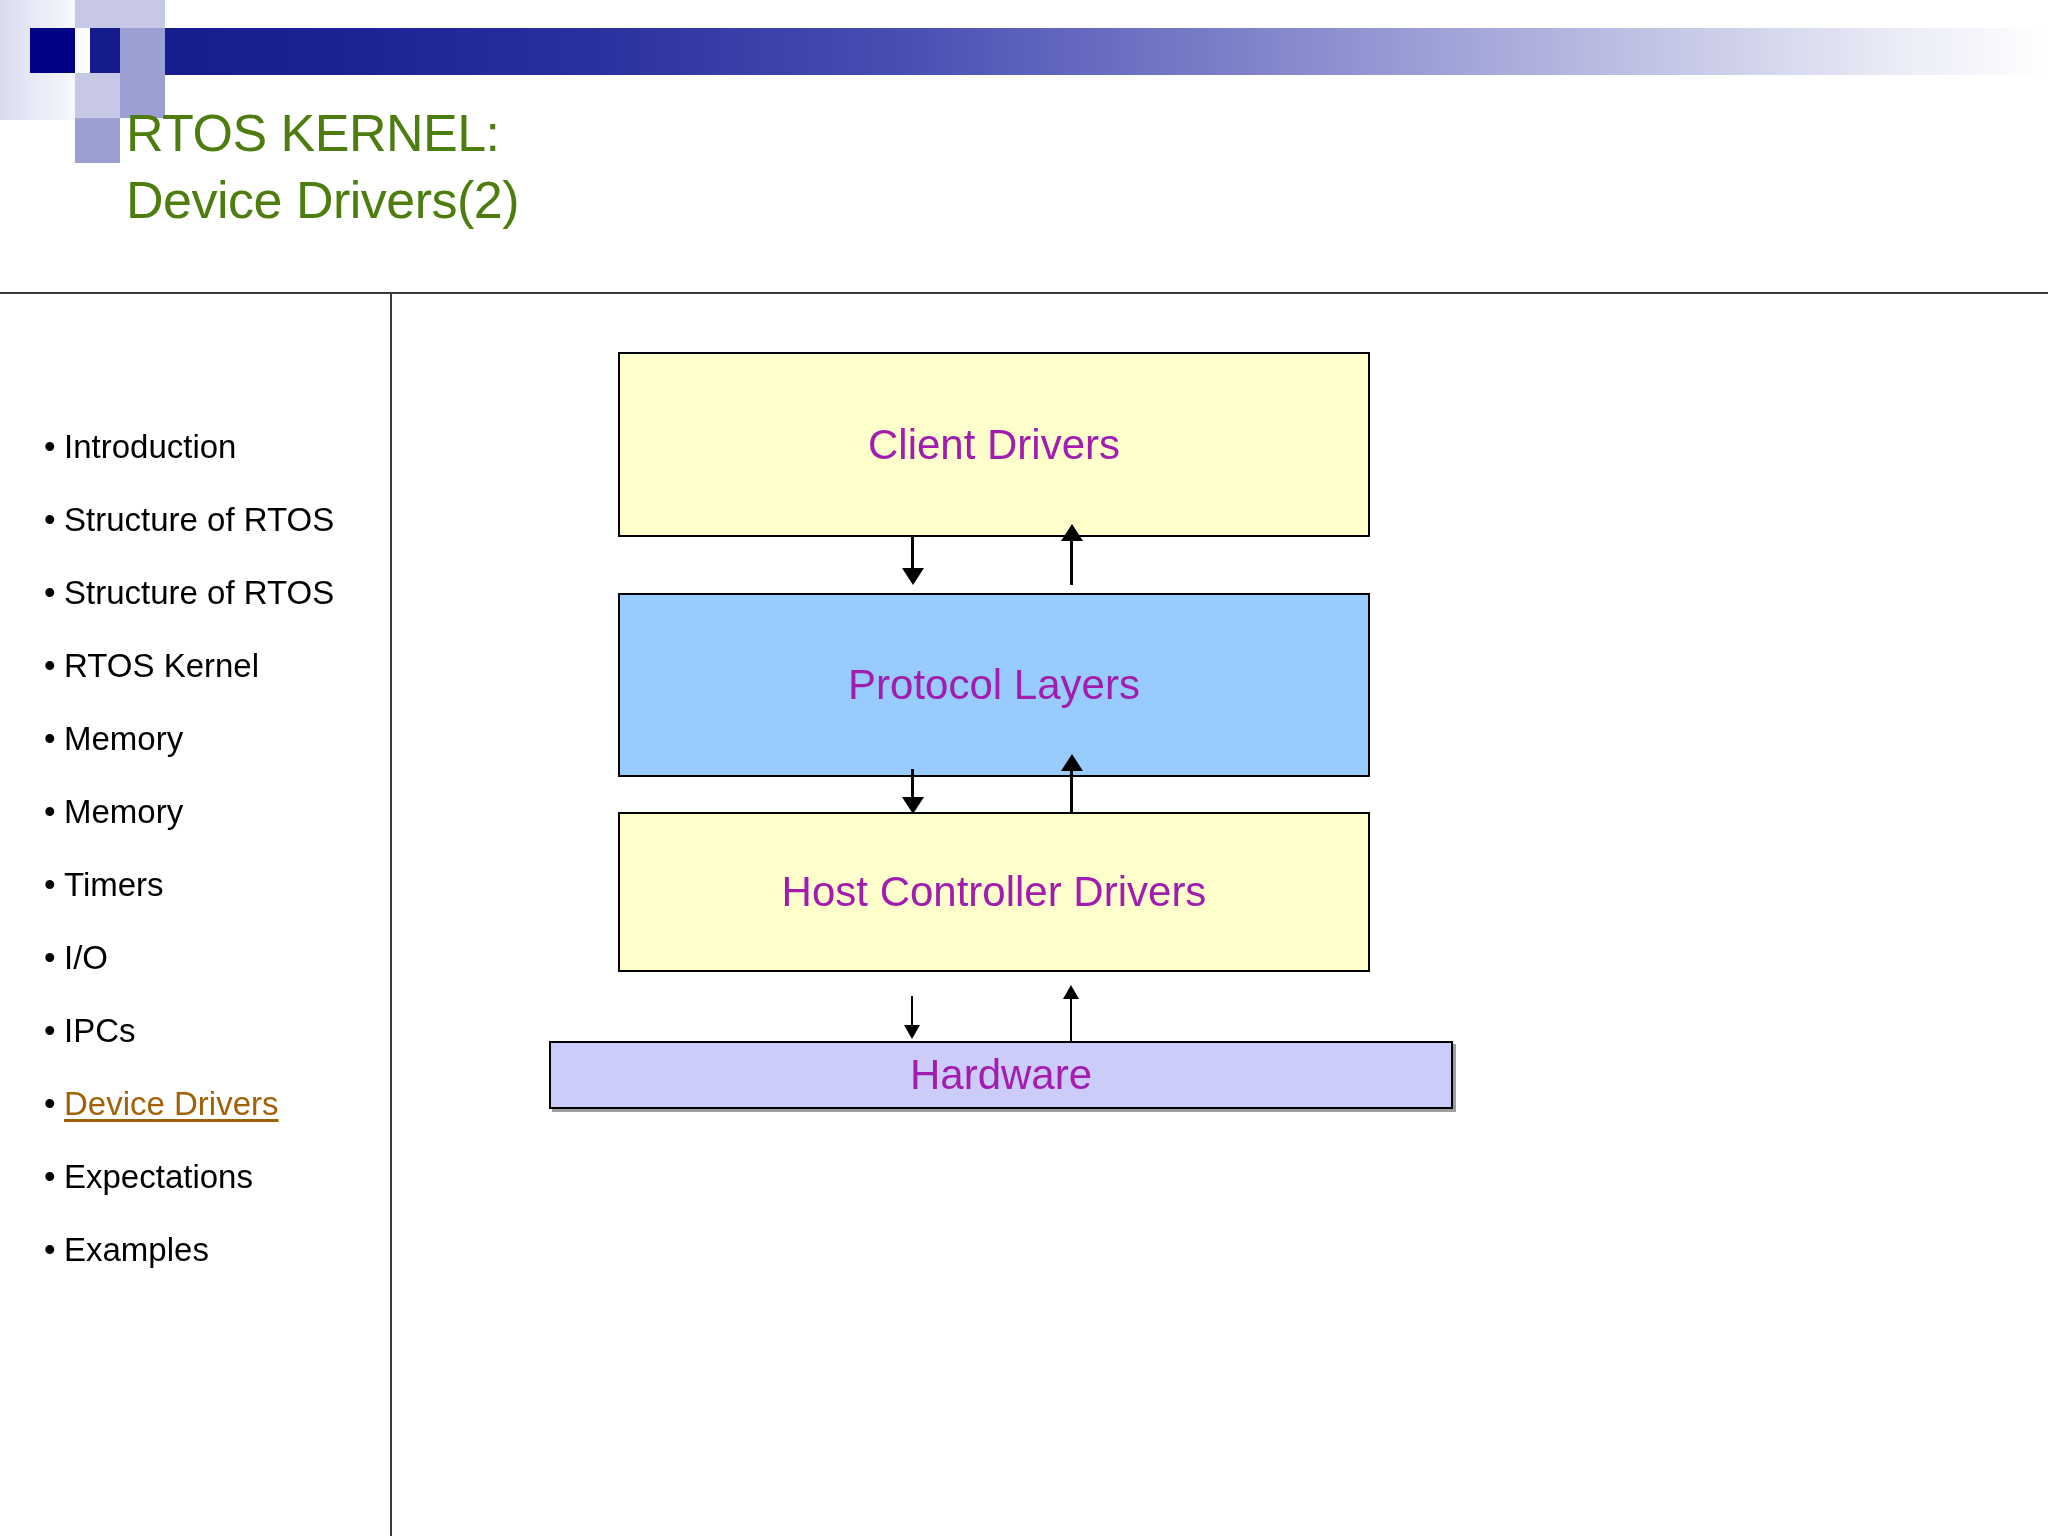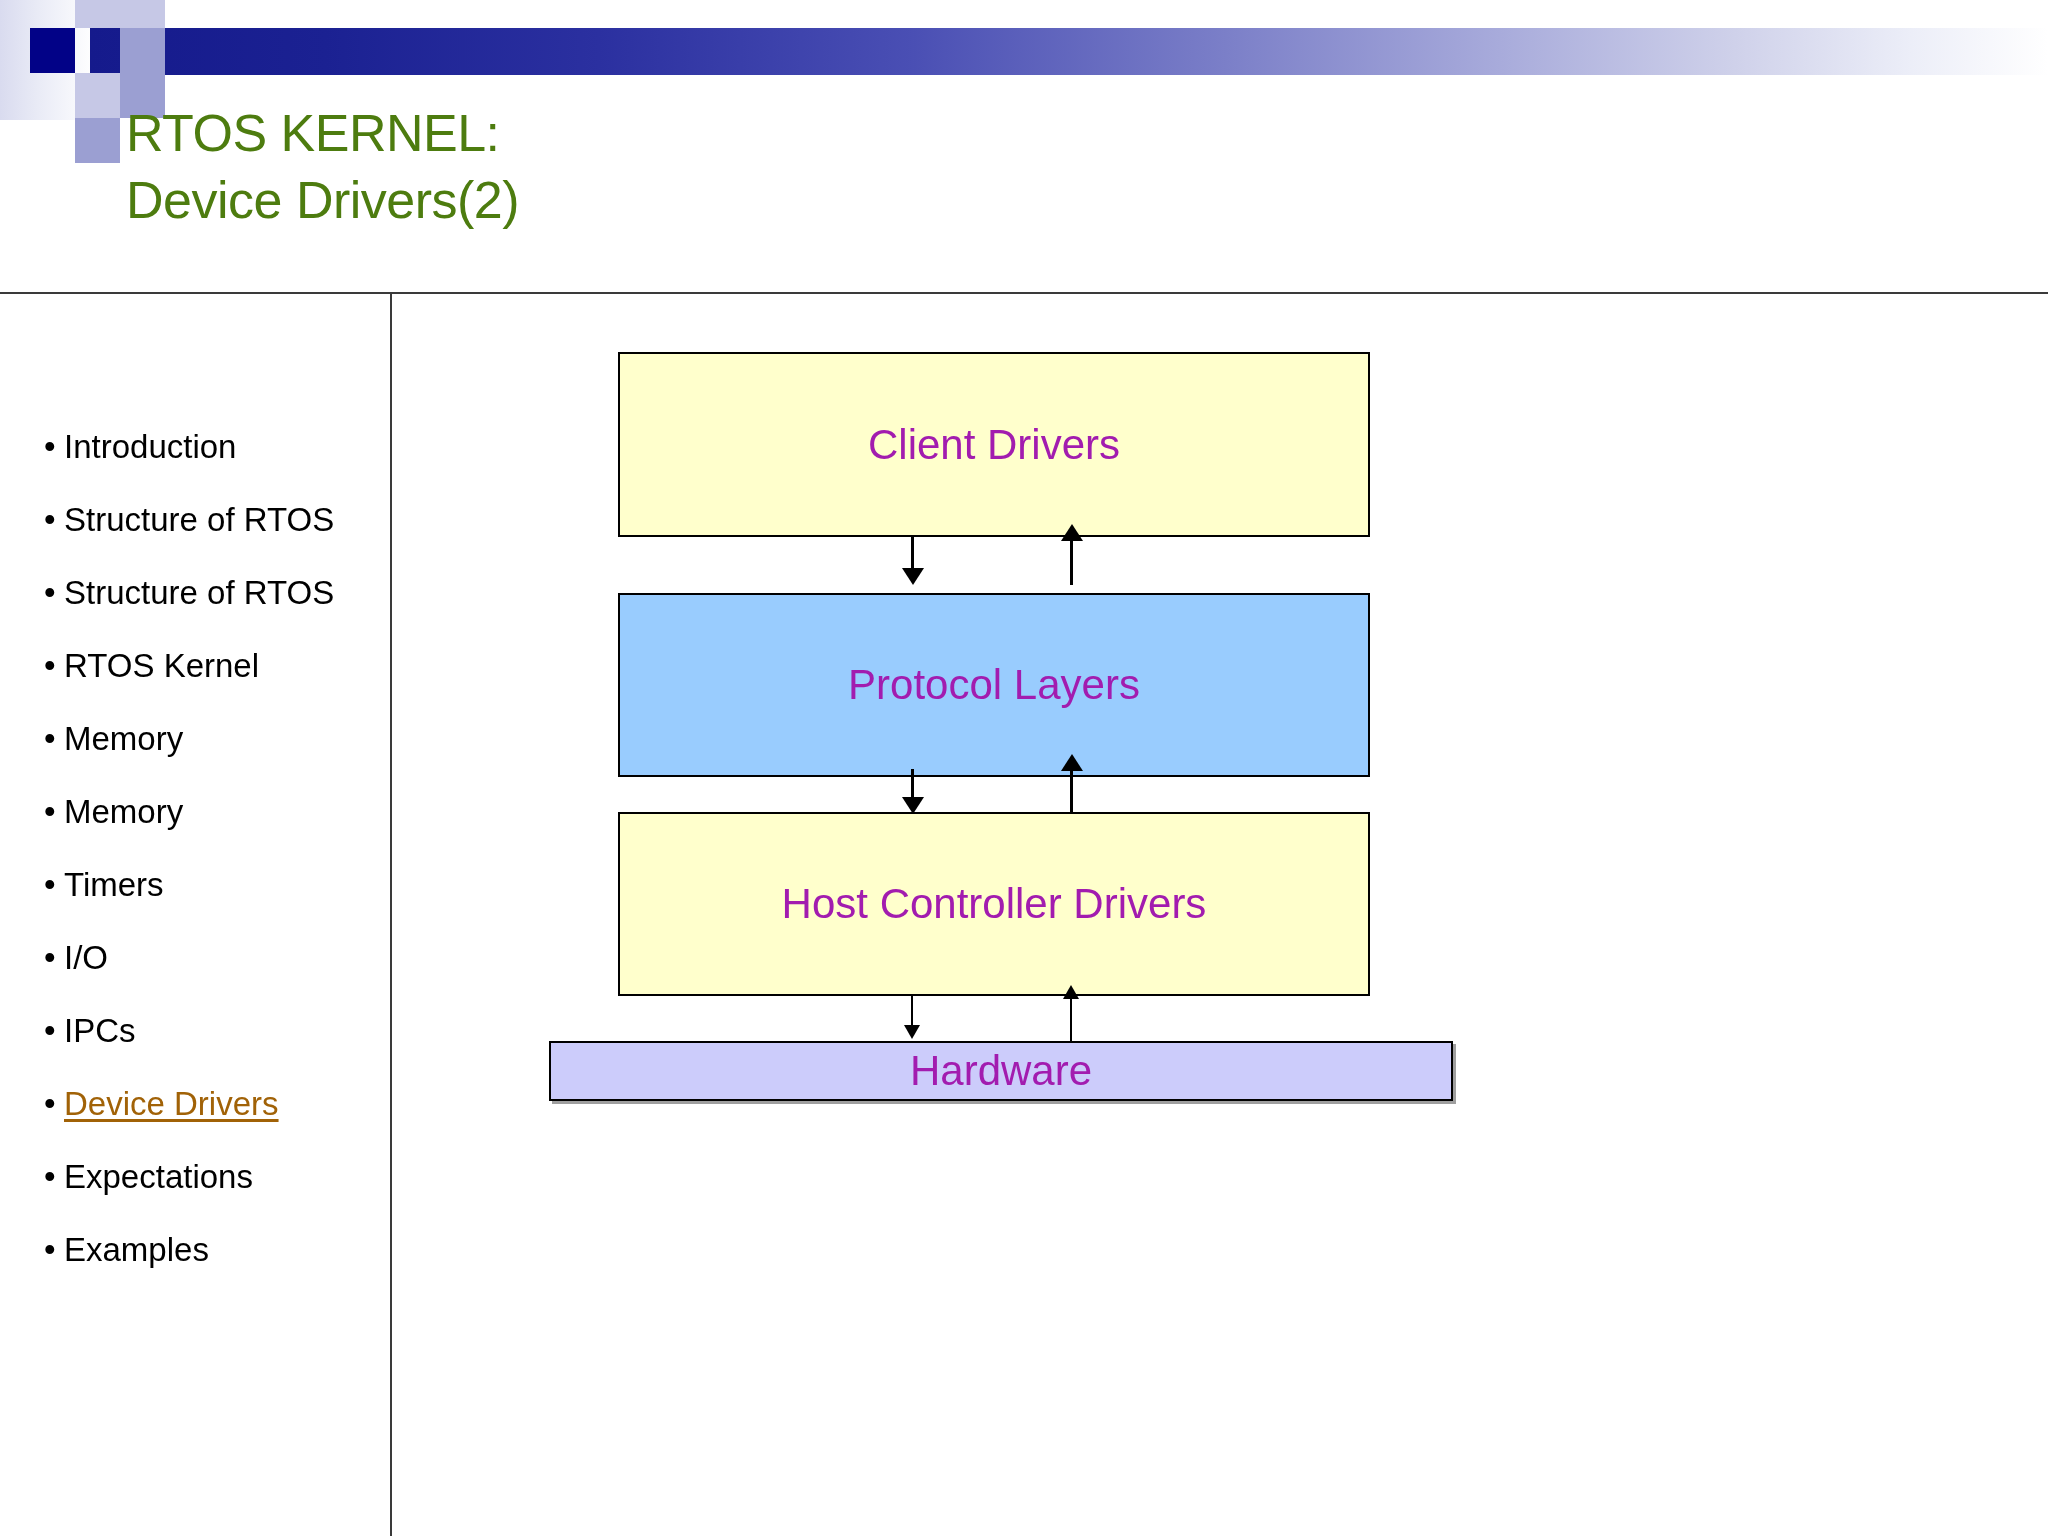--- a/index.html
+++ b/index.html
@@ -131,25 +131,25 @@
   #box-client {
     left: 228px; top: 60px; width: 752px; height: 185px;
     background: #ffffcc;
   }
   #box-protocol {
     left: 228px; top: 293px; width: 752px; height: 184px;
     background: #99ccfe;
     margin-top: 8px;
   }
   #box-host {
-    left: 228px; top: 520px; width: 752px; height: 184px;
+    left: 228px; top: 520px; width: 752px; height: 160px;
     background: #ffffcc;
   }
   #box-hardware {
-    left: 159px; top: 749px; width: 904px; height: 60px;
+    left: 159px; top: 749px; width: 904px; height: 68px;
     background: #ccccfb;
     box-shadow: 3px 3px 0 rgba(80,80,80,0.55);
   }
 
   
   .arrow {
     position: absolute;
     width: 3px;
     background: #000000;
   }

